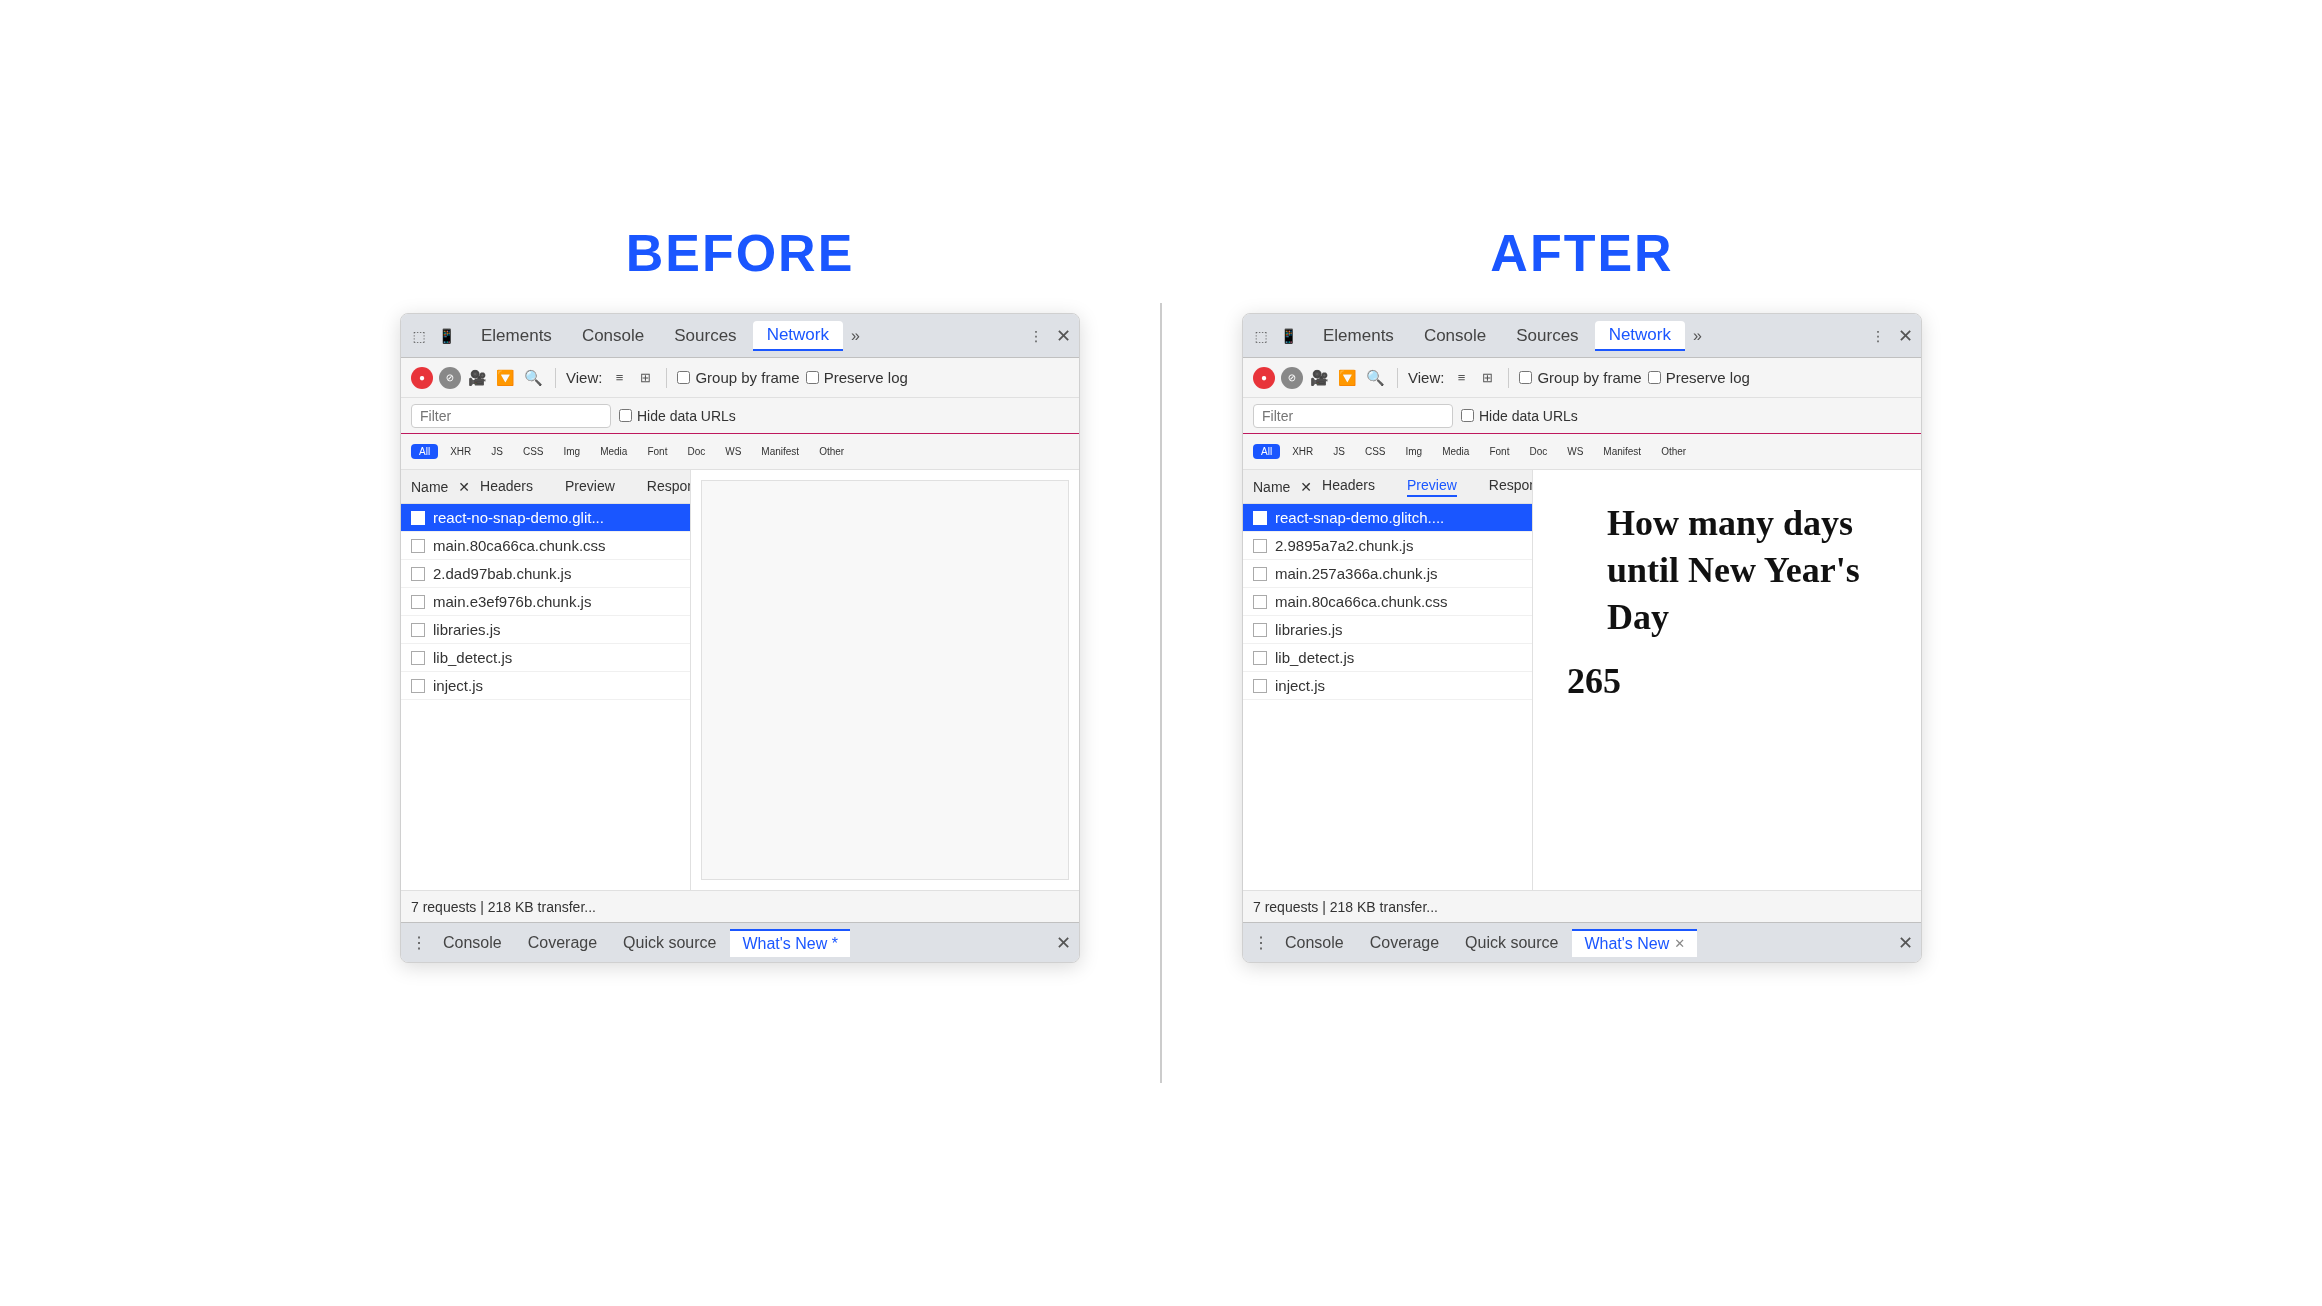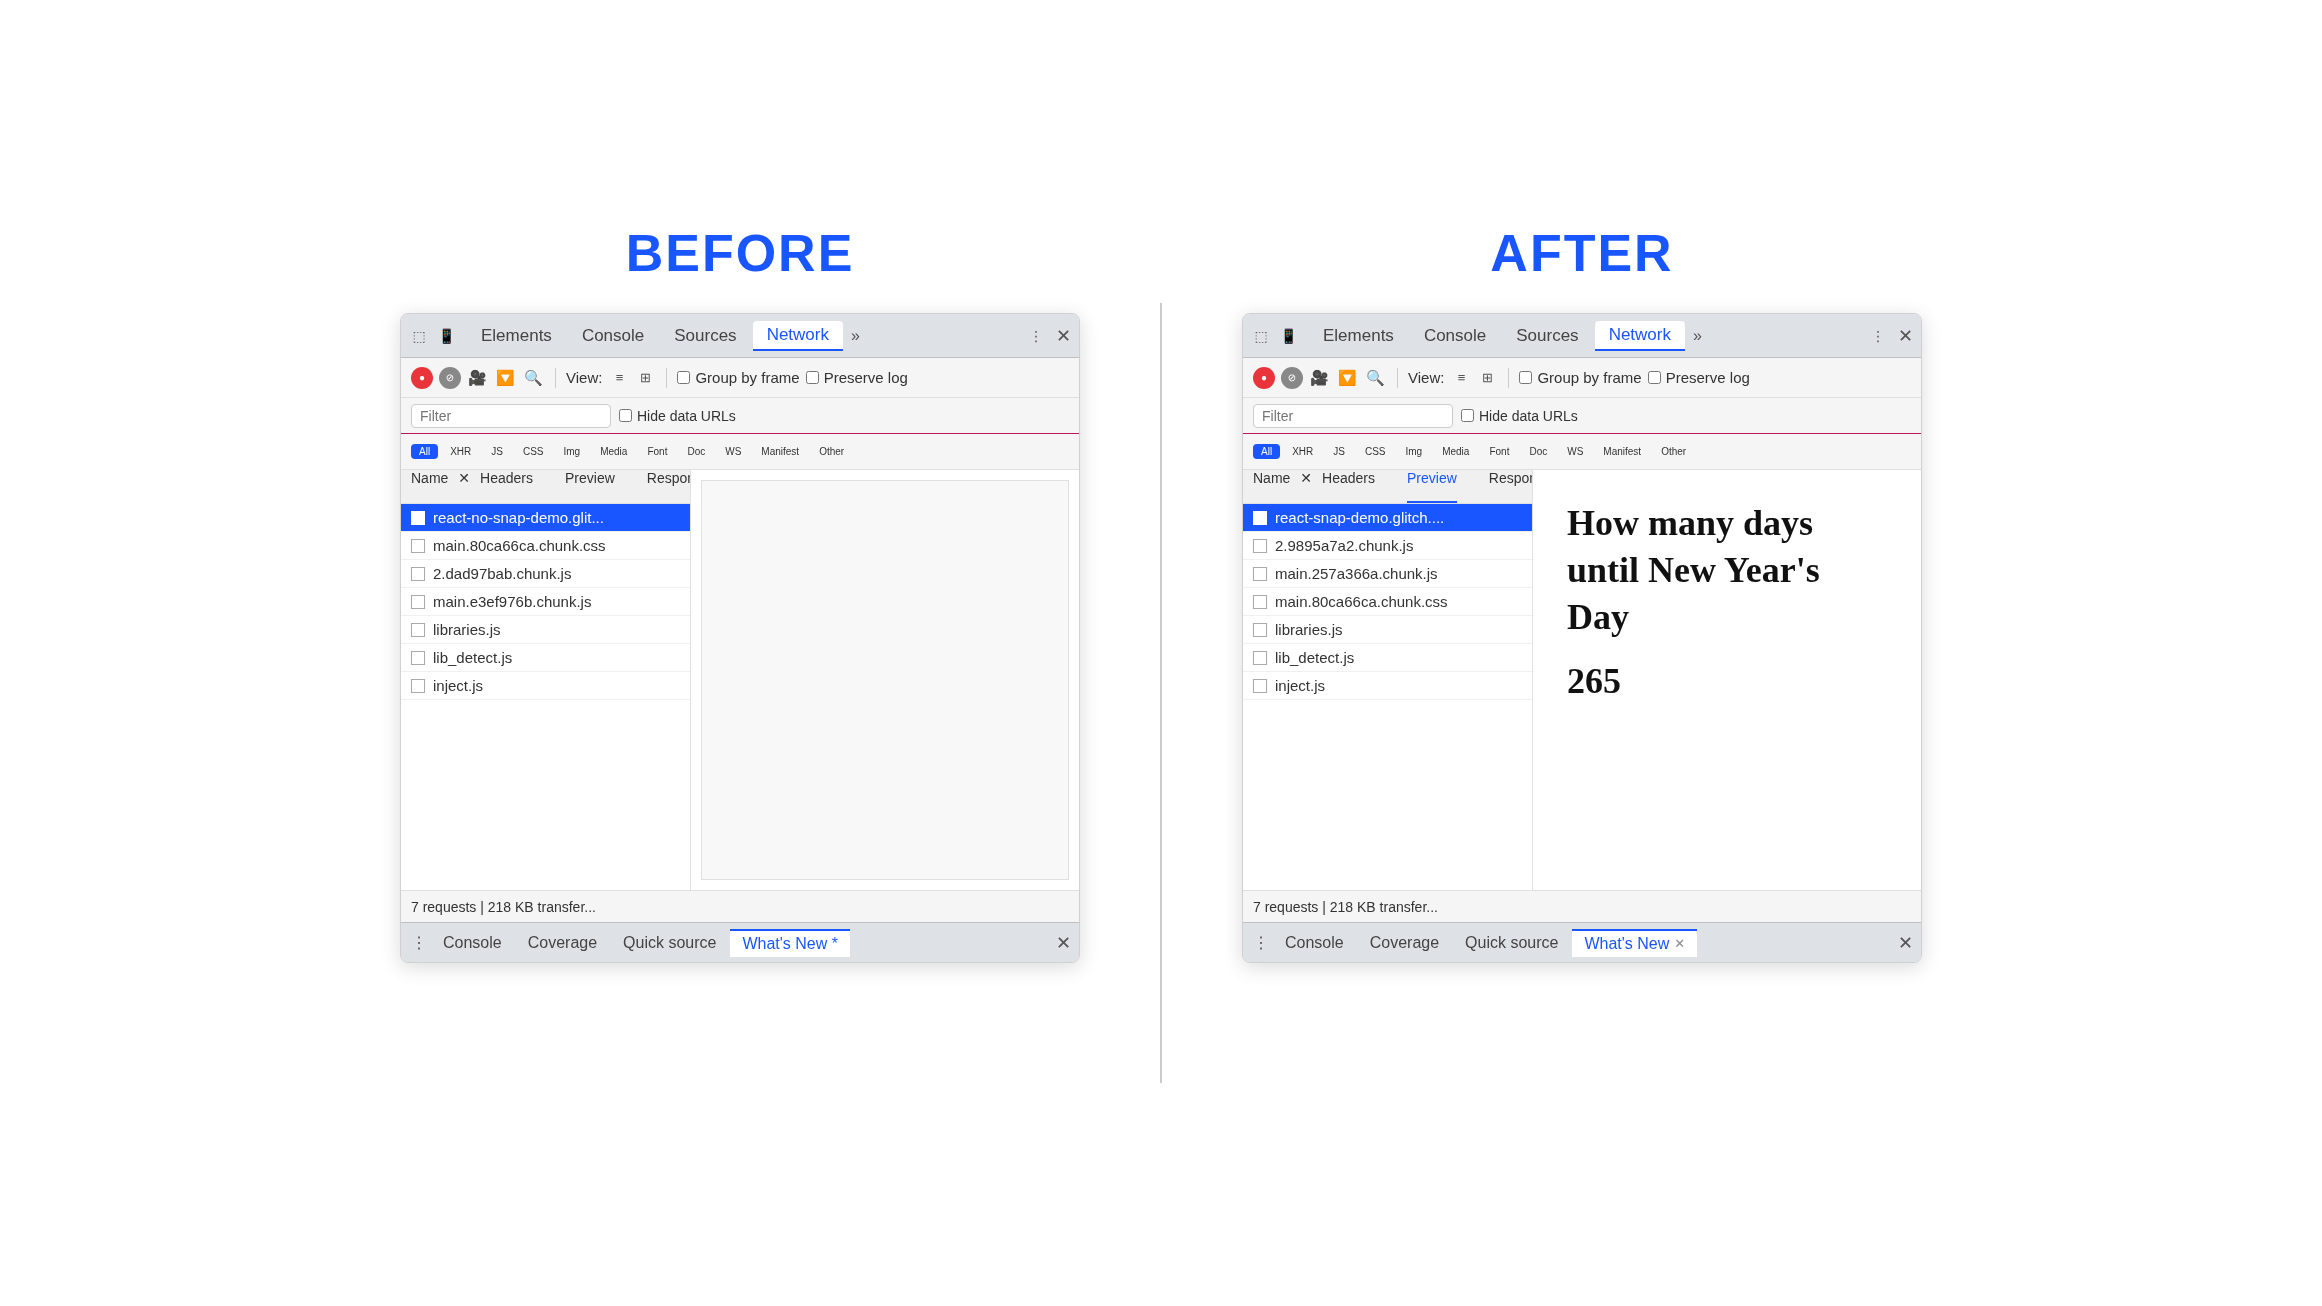--- a/index.html
+++ b/index.html
@@ -272,20 +272,21 @@
       width: 290px;
       background: white;
       border-right: 1px solid #e0e0e0;
       overflow-y: auto;
     }
 
     
     .col-header {
       background: #f0f0f0;
       display: flex;
+      align-items: center;
       padding: 0 10px;
       height: 34px;
       border-bottom: 1px solid #e0e0e0;
       font-size: 14px;
       color: #333;
       font-weight: 500;
       gap: 10px;
     }
 
     .col-header-name { flex: 1; }
@@ -362,20 +363,21 @@
       padding: 20px 24px;
       font-family: Georgia, 'Times New Roman', serif;
     }
 
     .preview-heading {
       font-size: 36px;
       font-weight: 700;
       color: #111;
       line-height: 1.3;
       margin-bottom: 20px;
+      margin-left: 40px;
     }
 
     .preview-number {
       font-size: 36px;
       font-weight: 700;
       color: #111;
     }
 
     
     .status-bar {

